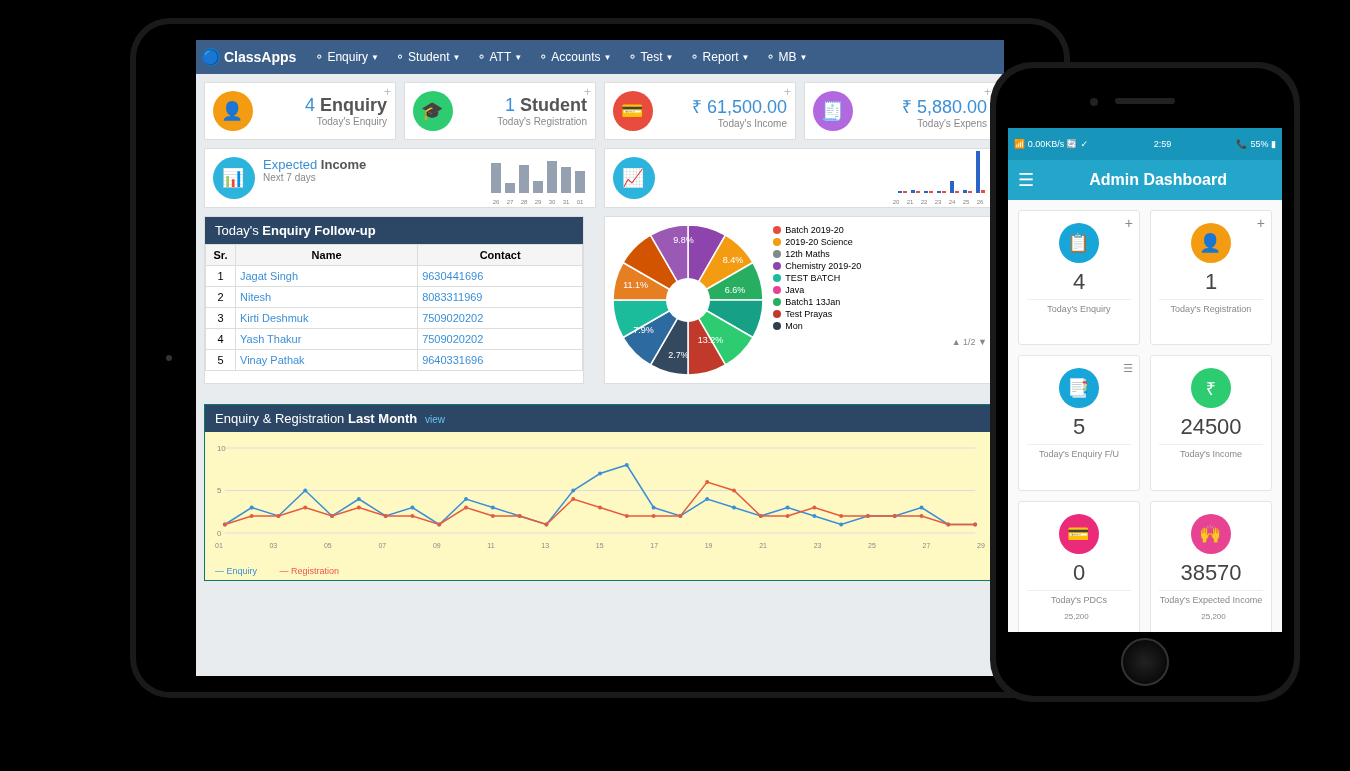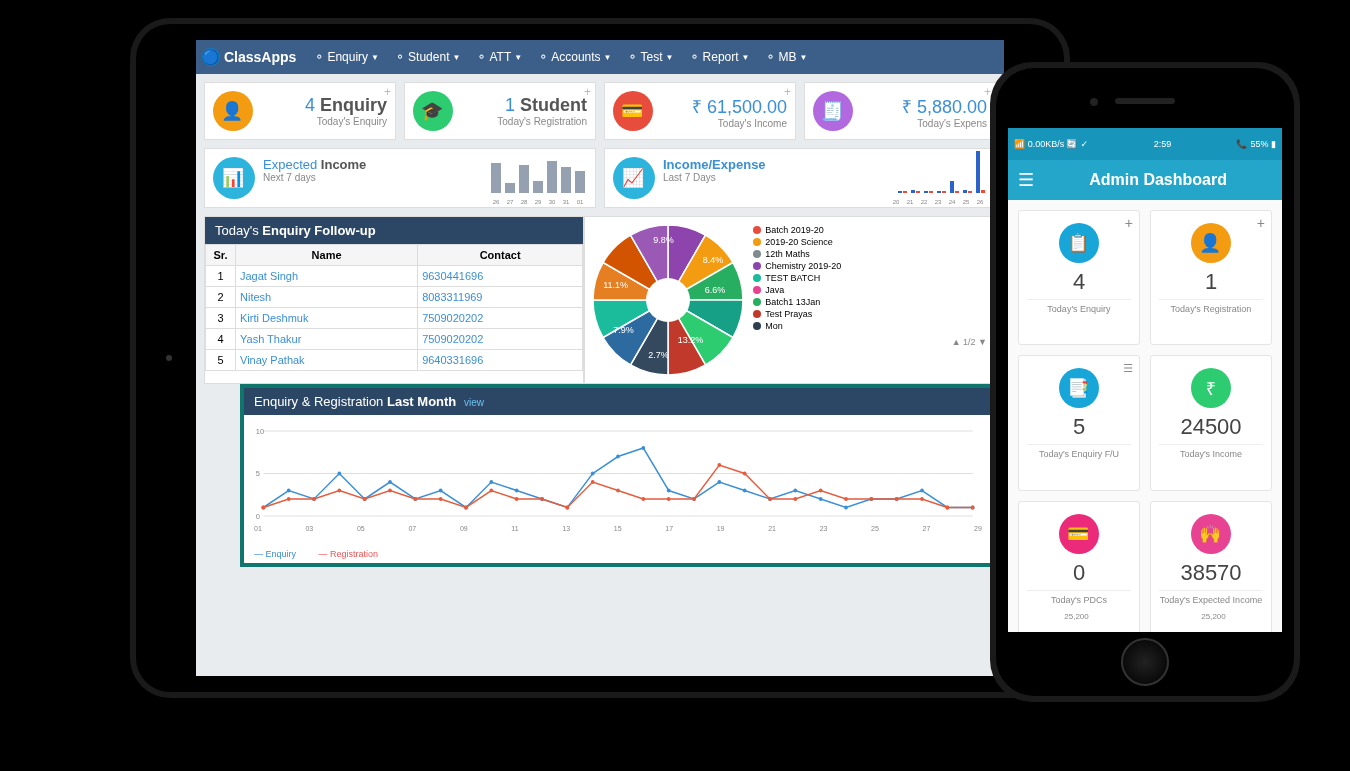--- a/index.html
+++ b/index.html
@@ -36,21 +36,21 @@
 .chart-icon { width:42px; height:42px; border-radius:50%; background:#2db4dc; color:#fff; display:flex; align-items:center; justify-content:center; font-size:18px; margin-right:8px; flex-shrink:0; }
 .chart-body { flex:1; }
 .chart-title { font-size:13px; color:#3b8fd6; }
 .chart-title .bold { font-weight:bold; color:#555; }
 .chart-sub { font-size:10px; color:#888; }
 .mini-bars { display:flex; align-items:flex-end; gap:4px; height:42px; position:absolute; right:10px; bottom:14px; }
 .mini-bars .bar { width:10px; background:#95a0b0; }
 .mini-labels { position:absolute; right:10px; bottom:2px; display:flex; gap:4px; font-size:6px; color:#888; }
 .mini-labels span { width:10px; text-align:center; }
 
-.mid-row { display:flex; gap:0; margin-bottom:0; }
+.mid-row { display:flex; gap:20px; margin-bottom:20px; }
 .panel { background:#fff; border:1px solid #ddd; }
 .panel-header { background:#2c4766; color:#fff; padding:6px 10px; font-size:13px; }
 .panel-header .light { font-weight:300; }
 .panel-header .bold { font-weight:bold; }
 .panel-header .view { color:#6bc0f0; font-size:10px; margin-left:4px; cursor:pointer; }
 .enquiry-panel { flex:0 0 48%; }
 .batch-panel { flex:1; }
 
 table.enq { width:100%; border-collapse:collapse; font-size:11px; }
 table.enq th { background:#f5f5f5; border:1px solid #ddd; padding:4px; font-weight:bold; text-align:center; }
@@ -60,21 +60,21 @@
 
 .pie-area { display:flex; padding:8px; }
 .pie-chart { position:relative; width:150px; height:150px; flex-shrink:0; }
 .donut-hole { position:absolute; left:50%; top:50%; width:44px; height:44px; margin-left:-22px; margin-top:-22px; background:#fff; border-radius:50%; }
 .pie-label { position:absolute; color:#fff; font-size:9px; }
 .legend { flex:1; padding-left:10px; font-size:9px; }
 .legend-item { display:flex; align-items:center; margin-bottom:2px; }
 .legend-dot { width:8px; height:8px; border-radius:50%; margin-right:4px; }
 .legend-pager { text-align:right; font-size:9px; color:#888; margin-top:6px; }
 
-.last-month { background:#ffffff; border:4px solid #0f766e;margin-left:36px; }
+.last-month { background:#fef9c3; border:1px solid #0f766e; }
 .line-chart { height:130px; padding:6px 10px; position:relative; }
 .lc-legend { font-size:9px; padding:4px 10px; }
 .lc-legend .enq-leg { color:#3b8fd6; margin-right:20px; }
 .lc-legend .reg-leg { color:#e55; }
 svg.lines { width:100%; height:100px; }
 
 
 .phone { position:absolute; right:50px; top:62px; width:310px; height:640px; background:#1a1a1a; border-radius:42px; padding:6px; }
 .phone-inner { width:100%; height:100%; background:#000; border-radius:38px; padding:60px 12px 64px 12px; position:relative; }
 .phone-speaker { position:absolute; top:30px; left:50%; margin-left:-30px; width:60px; height:6px; background:#222; border-radius:3px; }
@@ -180,24 +180,20 @@
                 <span>27</span>
                 <span>28</span>
                 <span>29</span>
                 <span>30</span>
                 <span>31</span>
                 <span>01</span>
               </div>
           </div>
           <div class="chart-card">
             <div class="chart-icon">📈</div>
-            <div class="chart-body">
-              <div class="chart-title"><span style="color:#3b8fd6;font-weight:bold;">Income/Expense</span></div>
-              <div class="chart-sub">Last 7 Days</div>
-            </div>
             <div class="mini-bars" id="ie-bars">
                 <div style="display: flex; align-items: flex-end; gap: 1px;">
                   <div style="width: 4px; height: 2px; background: rgb(43, 99, 200);"></div>
                   <div style="width: 4px; height: 2px; background: rgb(231, 76, 60);"></div>
                 </div>
                 <div style="display: flex; align-items: flex-end; gap: 1px;">
                   <div style="width: 4px; height: 3px; background: rgb(43, 99, 200);"></div>
                   <div style="width: 4px; height: 2px; background: rgb(231, 76, 60);"></div>
                 </div>
                 <div style="display: flex; align-items: flex-end; gap: 1px;">

